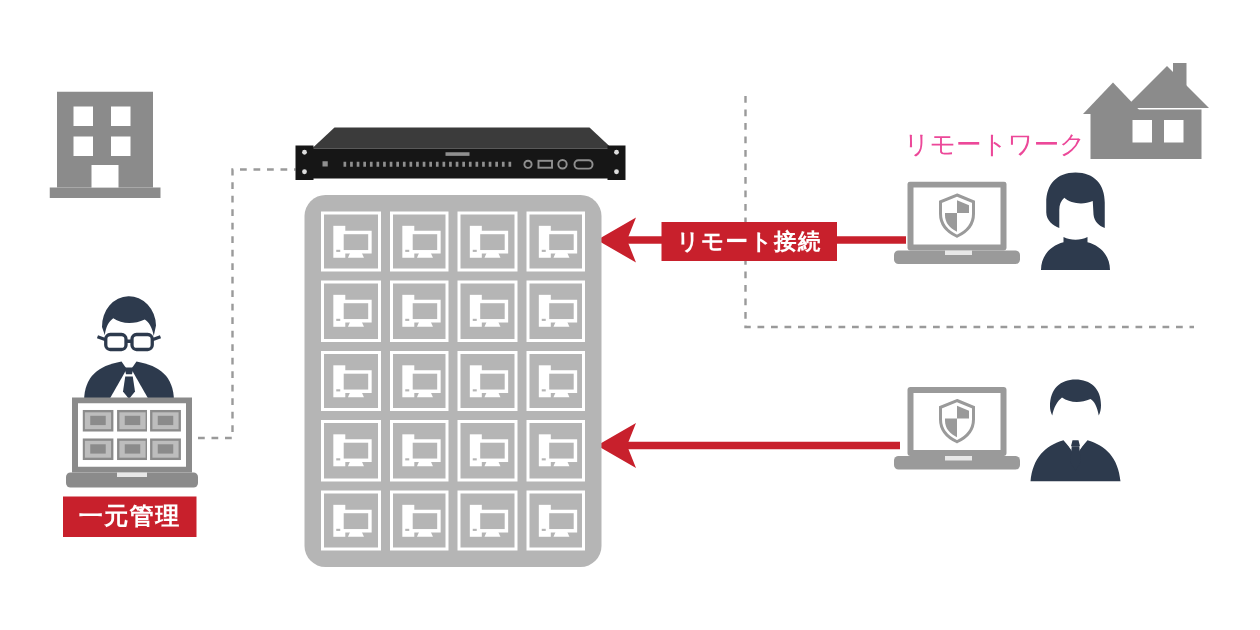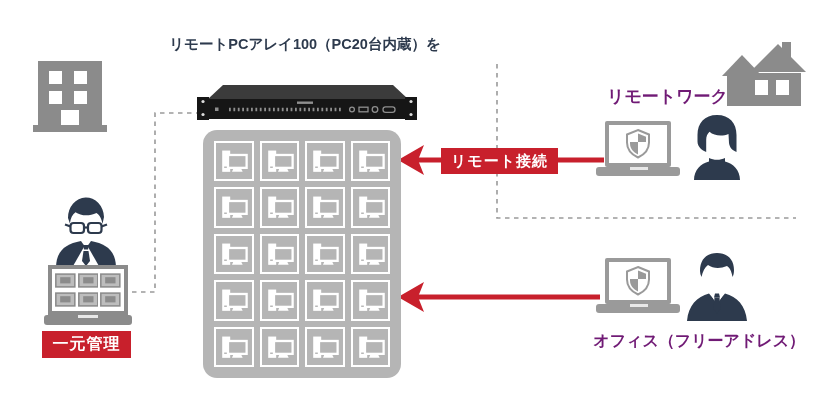--- a/index.html
+++ b/index.html
@@ -6,21 +6,21 @@
   .stage{
     position:relative;width:840px;height:420px;background:#ffffff;overflow:hidden;
     font-family:"Liberation Sans","DejaVu Sans",sans-serif;
   }
   .abs{position:absolute;}
   .overlay{position:absolute;left:0;top:0;width:840px;height:420px;z-index:1;}
   .title{
     left:150px;top:33px;width:310px;text-align:center;z-index:2;
     color:#2d3a4d;font-size:14.5px;font-weight:600;line-height:23px;
   }
-  .label{position:absolute;z-index:2;color:#701a75;font-weight:bold;text-align:right;}
+  .label{position:absolute;z-index:2;color:#ec4899;font-weight:normal;text-align:center;}
   .label-admin{left:34px;top:166px;width:100px;font-size:17px;}
   .label-remote-work{left:598px;top:85px;width:130px;font-size:17px;}
   .label-office{left:555px;top:331px;width:250px;font-size:16px;}
   .badge{
     position:absolute;z-index:3;background:#c8202c;color:#fff;font-weight:bold;
     display:flex;align-items:center;justify-content:center;letter-spacing:1px;
   }
   .badge-remote{left:441px;top:148px;width:117px;height:26px;font-size:15px;}
   .badge-admin{left:42px;top:331px;width:89px;height:27px;font-size:16px;}
   .array{
@@ -62,21 +62,20 @@
       <line x1="418" y1="160" x2="604" y2="160" stroke="#c8202c" stroke-width="5"></line>
       <polygon points="398,160 424,145 418,160 424,175" fill="#c8202c"></polygon>
     </g>
     <g>
       <line x1="418" y1="297" x2="600" y2="297" stroke="#c8202c" stroke-width="5"></line>
       <polygon points="398,297 424,282 418,297 424,312" fill="#c8202c"></polygon>
     </g>
   </svg>
 
   <div class="abs title">
-    <div>リモートPCアレイ100（PC20台内蔵）を</div>
   </div>
 
   <svg class="icon-svg" style="left:193px;top:84px;width:228px;height:38px" viewBox="0 0 228 38">
     <polygon points="30,1 200,1 215,15 15,15" fill="#3b3b3b"></polygon>
     <rect x="15" y="15" width="198" height="20" fill="#161616"></rect>
     <rect x="4" y="13" width="12" height="23" fill="#161616"></rect>
     <rect x="212" y="13" width="12" height="23" fill="#161616"></rect>
     <circle cx="10" cy="17.5" r="1.6" fill="#dddddd"></circle>
     <circle cx="10" cy="30.5" r="1.6" fill="#dddddd"></circle>
     <circle cx="218" cy="17.5" r="1.6" fill="#dddddd"></circle>
@@ -395,15 +394,14 @@
   </svg>
 
   <svg class="icon-svg" style="left:686px;top:249px;width:62px;height:72px" viewBox="0 0 62 72">
     <path d="M14,22 c0,-12 7,-18 17,-18 c10,0 17,6 17,17 c0,3 -0.5,5 -1.5,7 c-1,-6 -3,-9.5 -5.5,-11 c-7,3 -14,2.5 -19,-1 c-3,2.3 -5.5,6.5 -6.5,12 c-1,-2 -1.5,-4 -1.5,-6 z" fill="#2d3a4d"></path>
     <path d="M1,72 c1.5,-16 10,-24 22,-27.5 l8,9.5 8,-9.5 c12,3.5 20.5,11.5 22,27.5 z" fill="#2d3a4d"></path>
     <polygon points="24,44 31,56 38,44" fill="#ffffff"></polygon>
     <polygon points="29,44.5 33,44.5 34,48.5 28,48.5" fill="#2d3a4d"></polygon>
     <polygon points="28.5,48.5 33.5,48.5 34.5,59.5 31,64.5 27.5,59.5" fill="#2d3a4d"></polygon>
   </svg>
 
-  <div class="label label-office">オフィス（フリーアドレス）</div>
 
 </div>
 
 </body></html>

